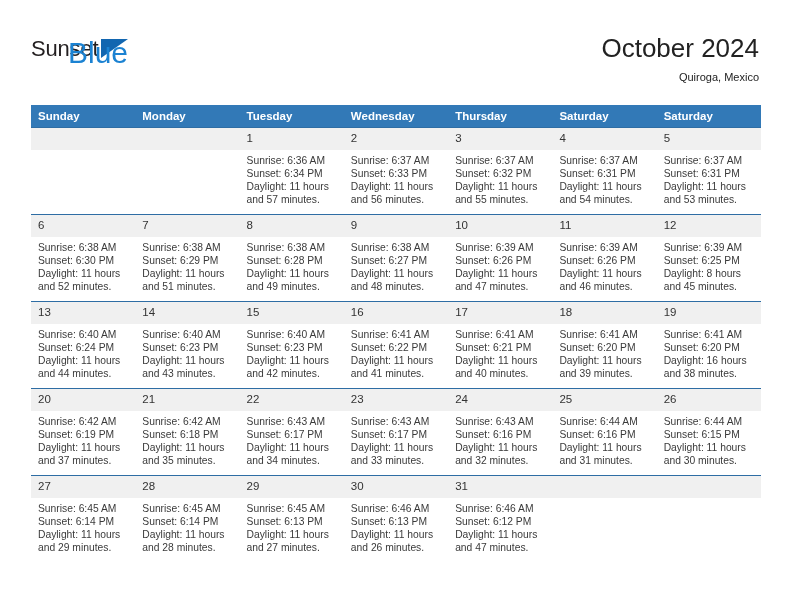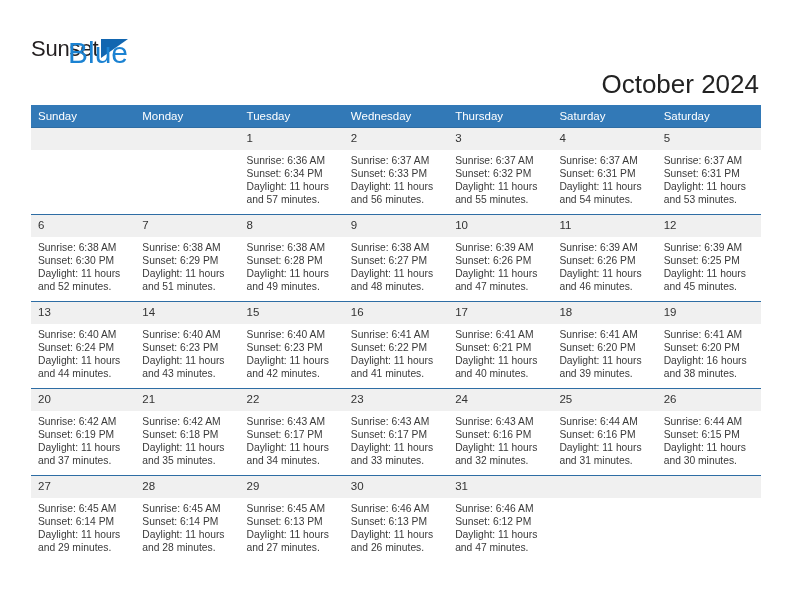--- a/index.html
+++ b/index.html
@@ -62,21 +62,20 @@
     font-size: 30px;
     line-height: 24px;
     color: #1b82d2;
     font-family: "Liberation Sans", sans-serif;
   }
   .title-block {
     position: absolute;
     right: 33px;
     top: 32px;
     text-align: right;
-    margin-top: 36px;
   }
   .cal-title {
     font-size: 26px;
     line-height: 32px;
     color: #222222;
     font-weight: normal;
     white-space: nowrap;
   }
   .cal-subtitle {
     margin-top: 5px;
@@ -92,21 +91,21 @@
     left: 31px;
     top: 105px;
     width: 730px;
     border-collapse: collapse;
     table-layout: fixed;
   }
   .calendar th {
     background: #3279b7;
     color: #ffffff;
     font-size: 11.5px;
-    font-weight: normal;
+    font-weight: bold;
     text-align: left;
     padding: 5px 0 5px 7px;
     height: 11px;
     border: none;
   }
   .calendar td {
     width: 104.28px;
     vertical-align: top;
     padding: 0;
     border: none;
@@ -284,21 +283,21 @@
             <div>Sunrise: 6:39 AM</div>
             <div>Sunset: 6:26 PM</div>
             <div class="daylight">Daylight: 11 hours and 46 minutes.</div>
           </div>
         </td>
         <td>
           <div class="daynum">12</div>
           <div class="info">
             <div>Sunrise: 6:39 AM</div>
             <div>Sunset: 6:25 PM</div>
-            <div class="daylight">Daylight: 11 hours and 45 minutes.</div>
+            <div class="daylight">Daylight: 8 hours and 45 minutes.</div>
           </div>
         </td>
       </tr>
 
       <tr class="week-row">
         <td>
           <div class="daynum">13</div>
           <div class="info">
             <div>Sunrise: 6:40 AM</div>
             <div>Sunset: 6:24 PM</div>

